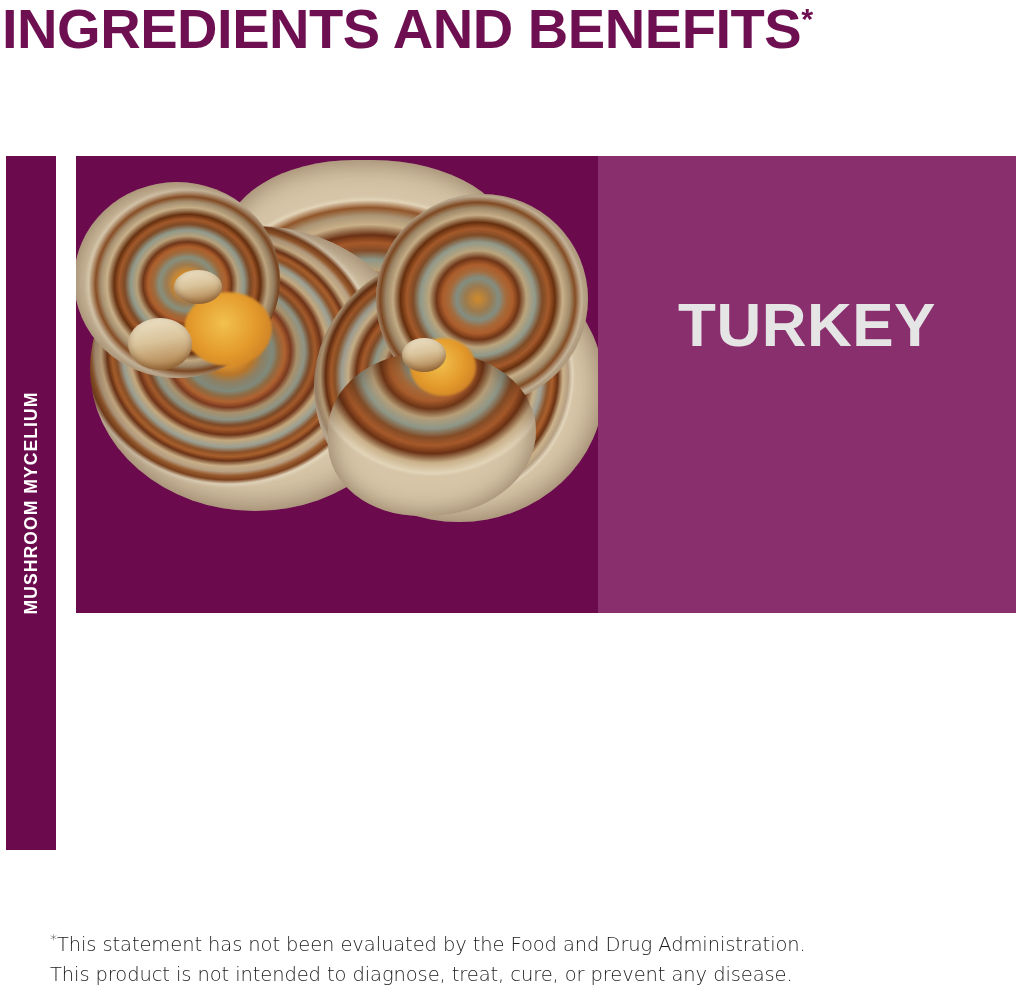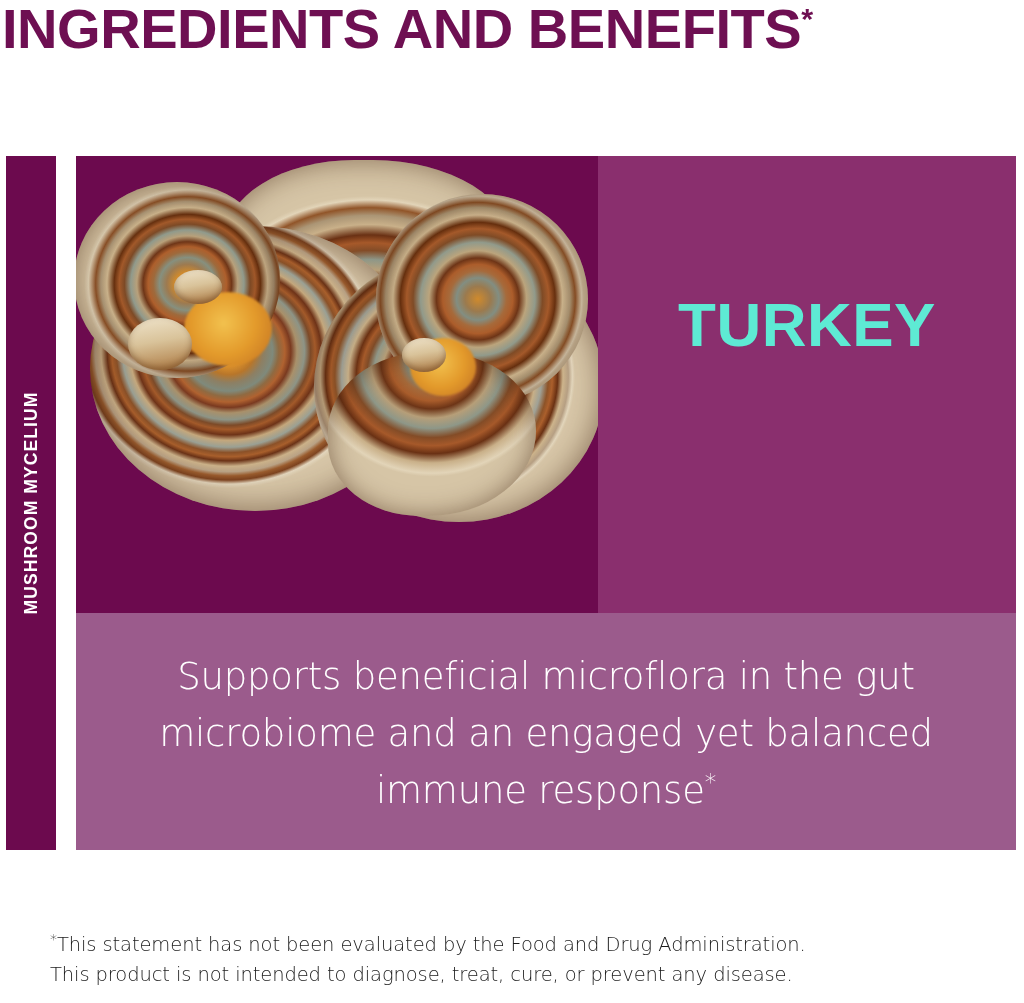--- a/index.html
+++ b/index.html
@@ -74,21 +74,21 @@
     position:absolute;
     left:522px; top:0;
     width:418px; height:457px;
     background:#8A2F6E;
   }
   #name-panel .stack{
     position:absolute;
     left:0; right:0;
     top:130px;
     text-align:center;
-    color:#5eead4;
+    color:#e5e5e5;
     font-weight:bold;
     font-size:62px;
     line-height:78px;
     letter-spacing:0.5px;
   }
   #name-panel .ln2{ letter-spacing:1px; }
 
   
   #claim-panel{
     position:absolute;
@@ -269,22 +269,19 @@
     <div class="shelf" id="shelf-b"></div>
     <div class="shelf" id="shelf-c"></div>
   </div>
 
   <div id="name-panel">
     <div class="stack">
       <div class="ln1">TURKEY</div>
     </div>
   </div>
 
-  <div id="claim-panel">
-    <div class="claim"><span>Supports beneficial microflora in the gut microbiome and an engaged yet balanced immune response</span><span class="ast">*</span></div>
-  </div>
 
 </div>
 
 <div id="disclaimer">
   <div><span class="ast">*</span><span>This statement has not been evaluated by the Food and Drug Administration.</span></div>
   <div>This product is not intended to diagnose, treat, cure, or prevent any disease.</div>
 </div>
 
 </body></html>

